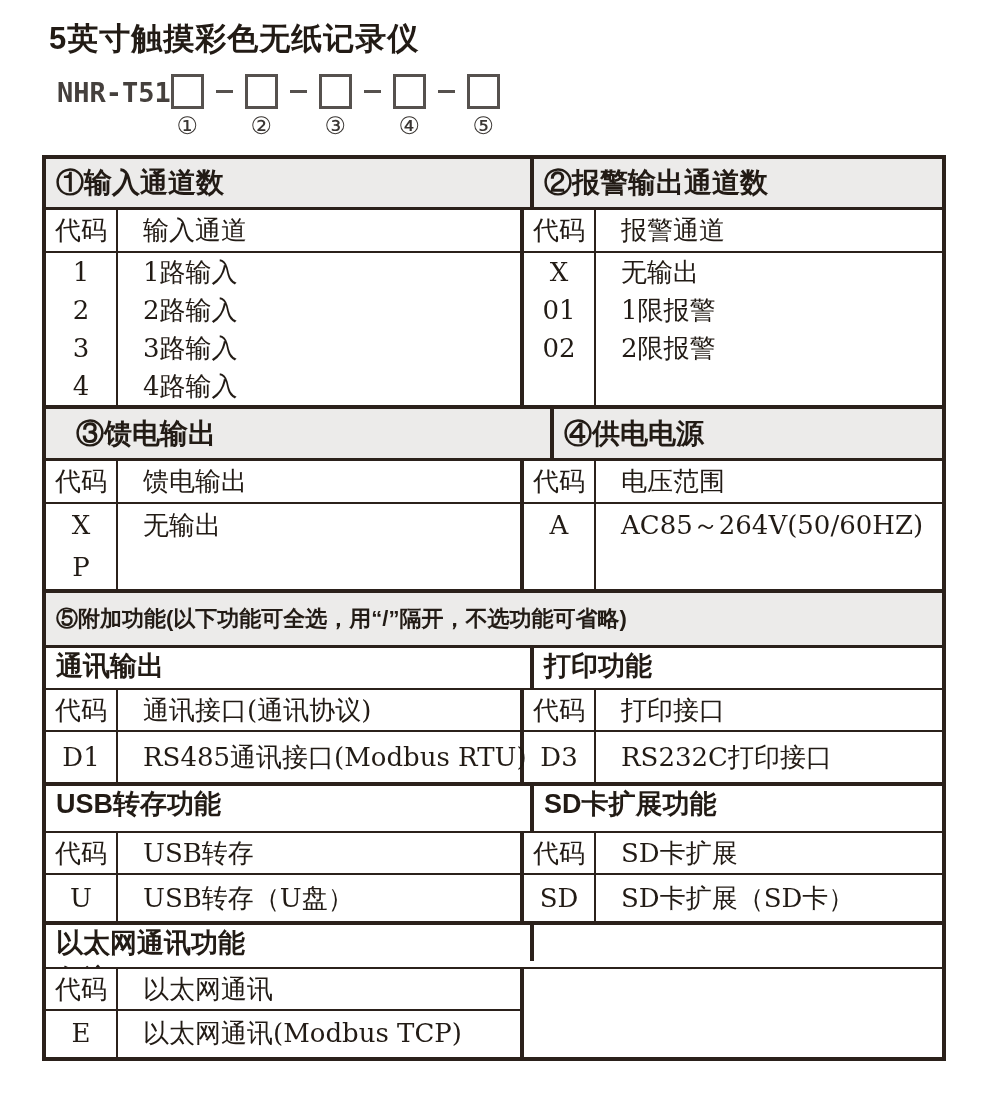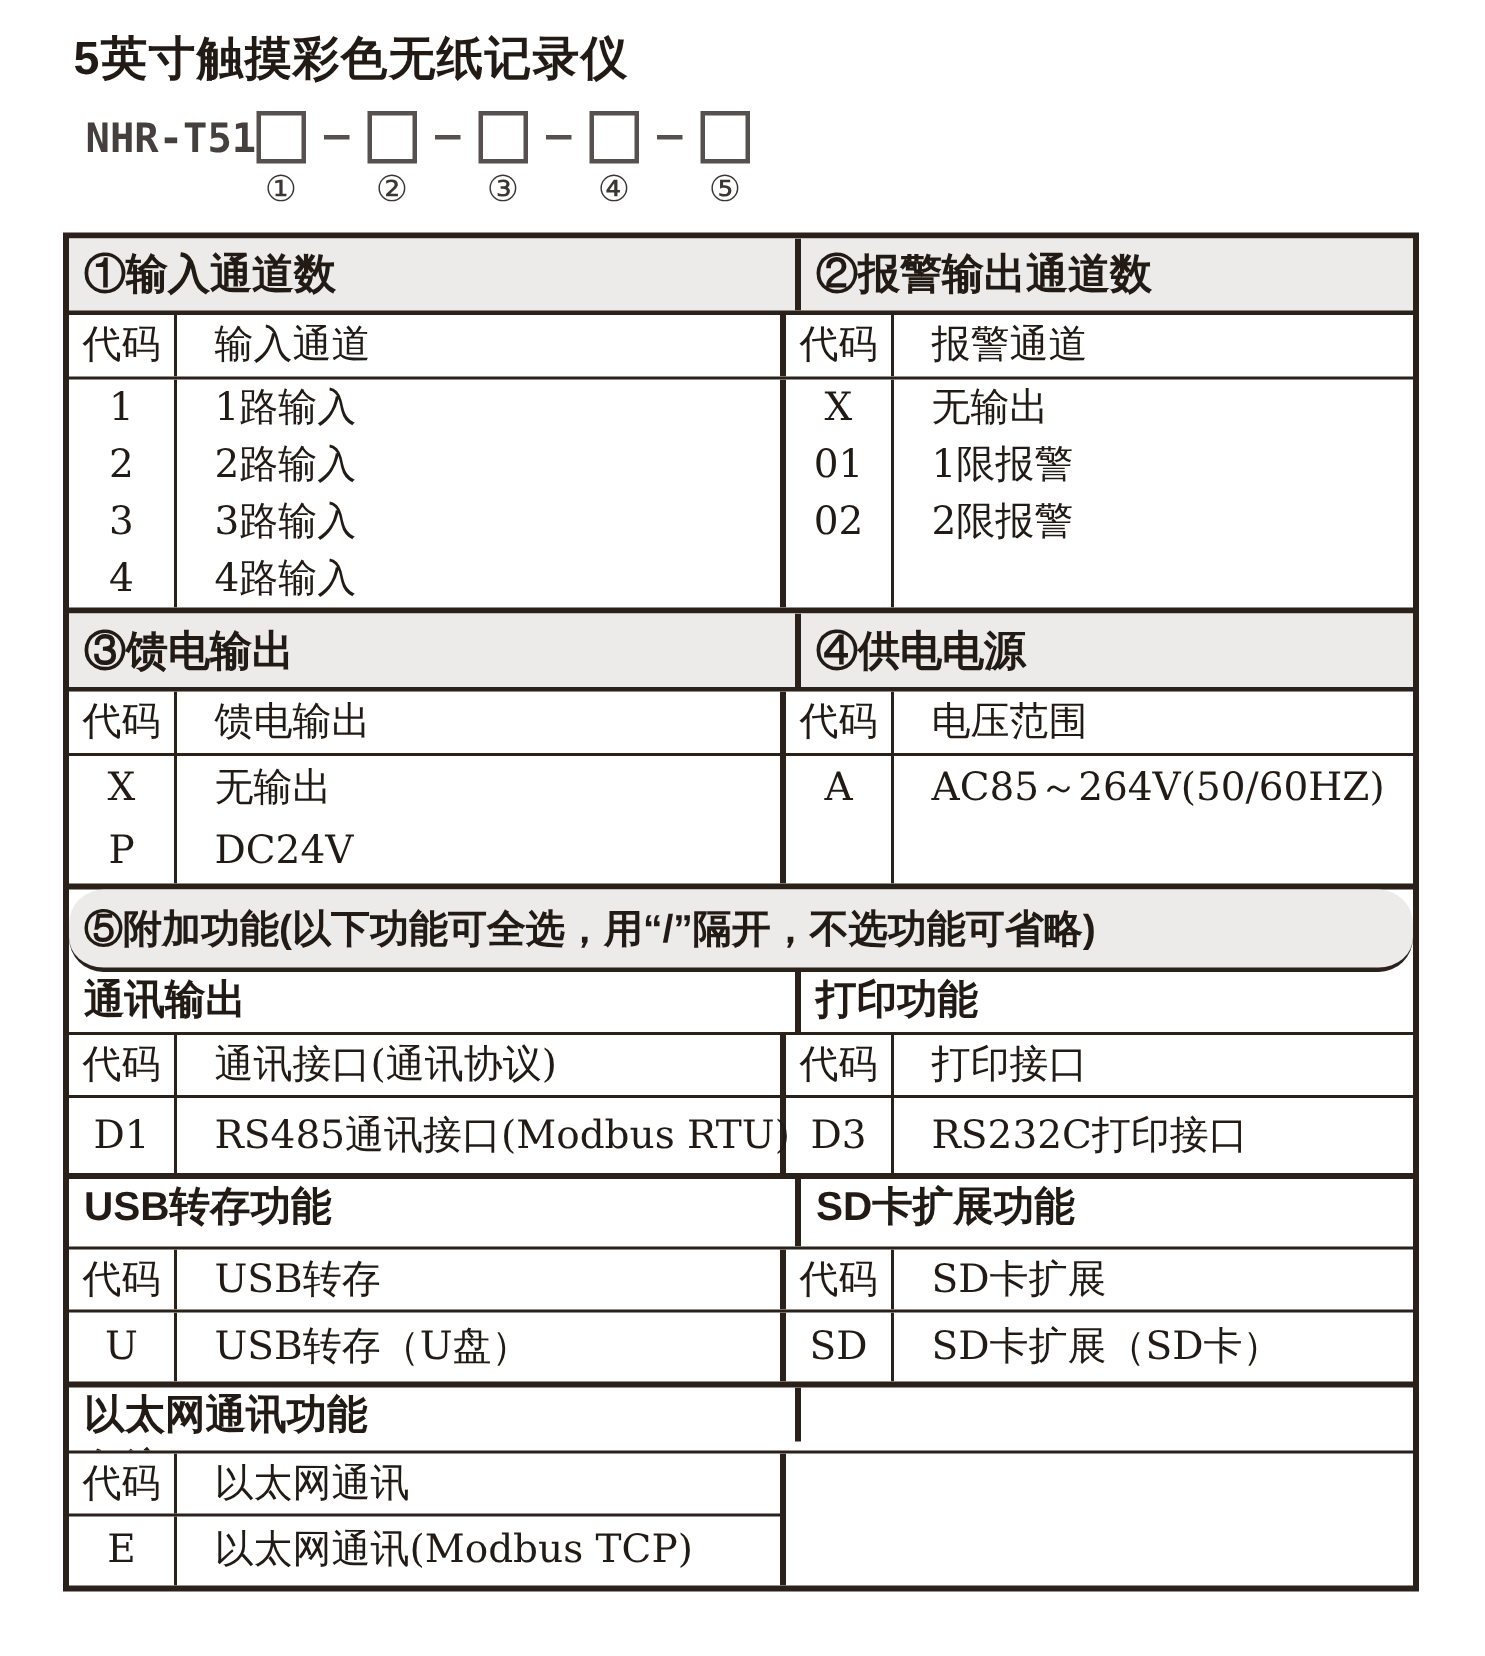--- a/index.html
+++ b/index.html
@@ -31,32 +31,32 @@
   .band{display:flex;border-bottom:2px solid #2b211b;overflow:hidden;}
   .band.med{border-bottom-width:3px;}
   .band.thick{border-bottom-width:4px;}
   .band.last{border-bottom:none;}
   .hl{width:474px;border-right:4px solid #2b211b;display:flex;flex-shrink:0;}
   .hr{flex:1;display:flex;min-width:0;}
   .sec-band{background:#ecebea;}
   .sec-hdr{font-weight:700;font-size:28px;font-family:"Liberation Sans",sans-serif;
     align-items:center;padding-left:10px;color:#221b15;}
   .sec-hdr span{white-space:nowrap;}
-  .full-hdr{background:#ecebea;display:block;font-weight:700;font-size:26px;
-    font-family:"Liberation Sans",sans-serif;padding-left:10px;white-space:nowrap;border-radius:23px;}
+  .full-hdr{background:#ecebea;display:block;font-weight:700;font-size:22px;
+    font-family:"Liberation Sans",sans-serif;padding-left:10px;white-space:nowrap;}
   .bold-hdr{font-weight:700;font-size:27px;font-family:"Liberation Sans",sans-serif;
     align-items:flex-start;padding-left:10px;}
   .codecol{width:70px;flex-shrink:0;border-right:2px solid #2b211b;text-align:center;}
   .desccol{flex:1;padding-left:25px;min-width:0;}
   .data-txt{font-family:"DejaVu Serif","Liberation Serif",serif;font-size:26px;color:#221b15;}
   .line{display:block;white-space:nowrap;}
   .b1{height:48px;} .b1 .line{line-height:48px;}
   .b2{height:41px;} .b2 .line{line-height:41px;}
   .b3{height:152px;} .b3 .line{height:38px;line-height:38px;}
-  .b4{height:49px;}
+  .b4{height:49px;padding-left:20px;}
   .b5{height:41px;} .b5 .line{line-height:41px;}
   .b6{height:85px;} .b6 .line{height:42px;line-height:42px;}
   .b7{height:52px;line-height:52px;}
   .b8{height:40px;}
   .b9{height:40px;} .b9 .line{line-height:40px;}
   .b10{height:50px;} .b10 .line{line-height:50px;}
   .b11{height:45px;}
   .b12{height:40px;} .b12 .line{line-height:40px;}
   .b13{height:46px;} .b13 .line{line-height:46px;}
   .b14{height:42px;flex-direction:column;}
@@ -189,21 +189,20 @@
   </div>
 
   <div class="band b6 thick">
     <div class="hl">
       <div class="codecol data-txt">
         <span class="line">X</span>
         <span class="line">P</span>
       </div>
       <div class="desccol data-txt">
         <span class="line">无输出</span>
-        <span class="line">DC24V</span>
       </div>
     </div>
     <div class="hr">
       <div class="codecol data-txt">
         <span class="line">A</span>
       </div>
       <div class="desccol data-txt">
         <span class="line">AC85～264V(50/60HZ)</span>
       </div>
     </div>

